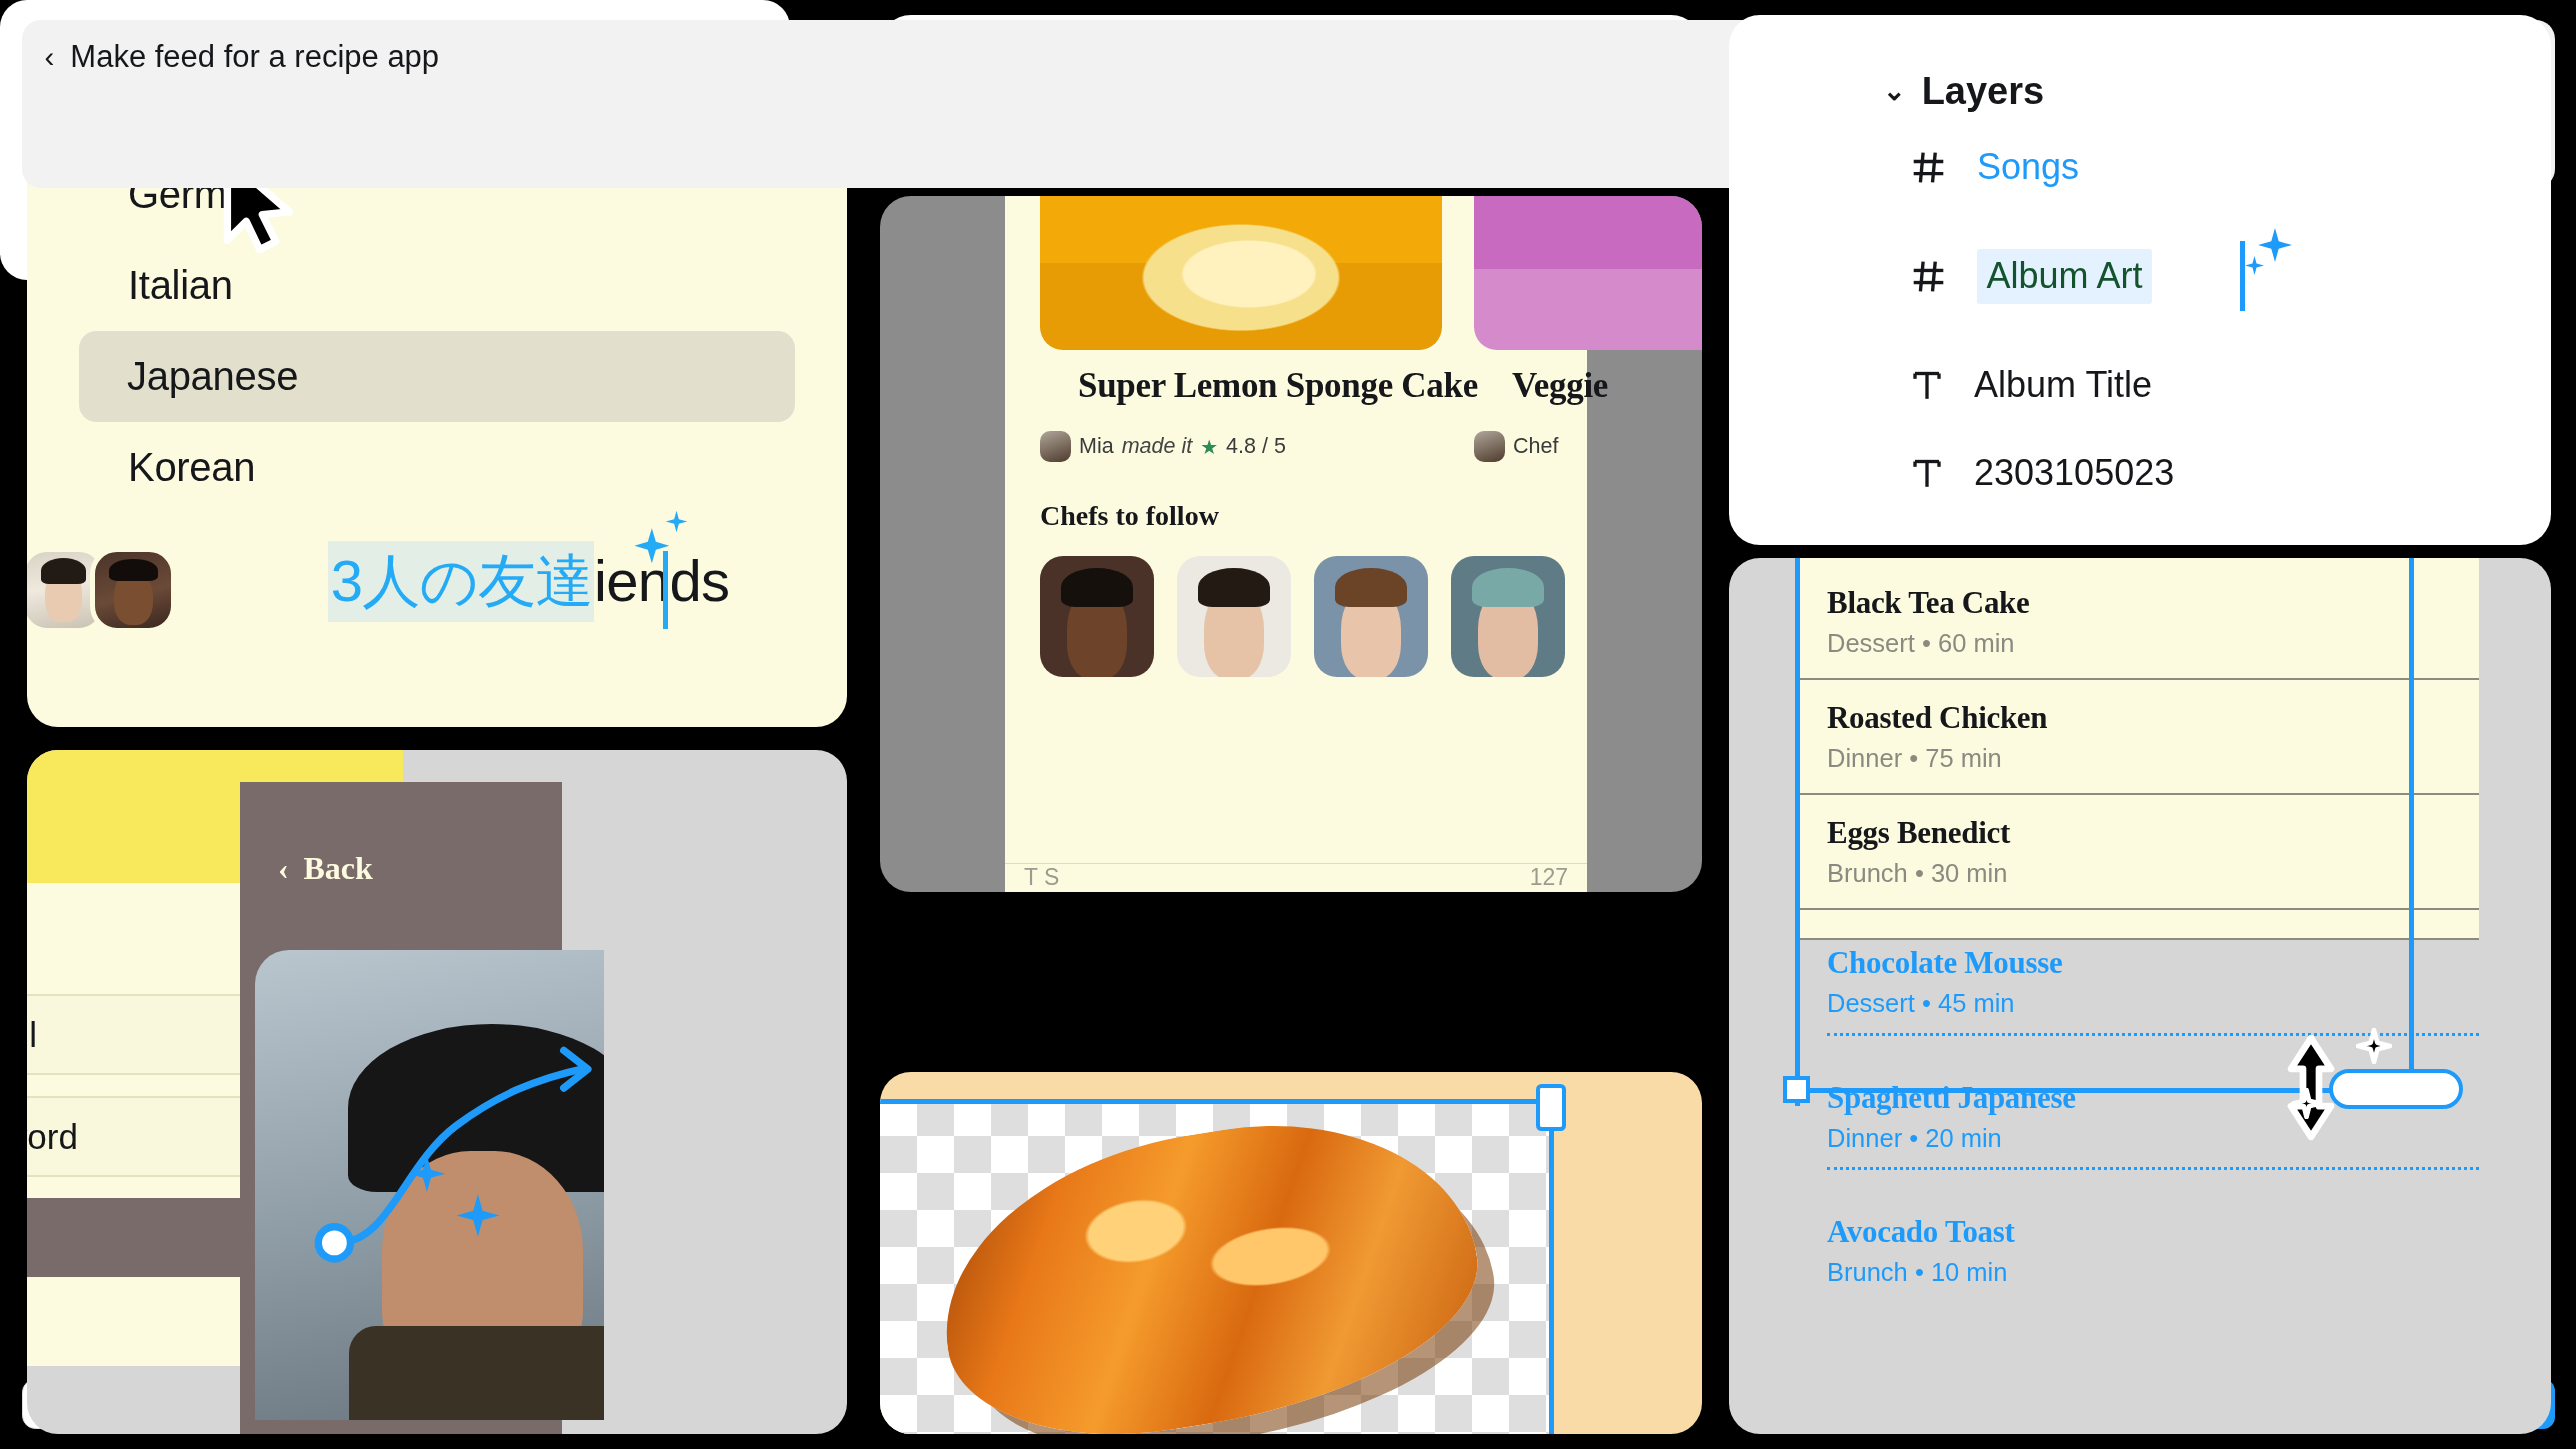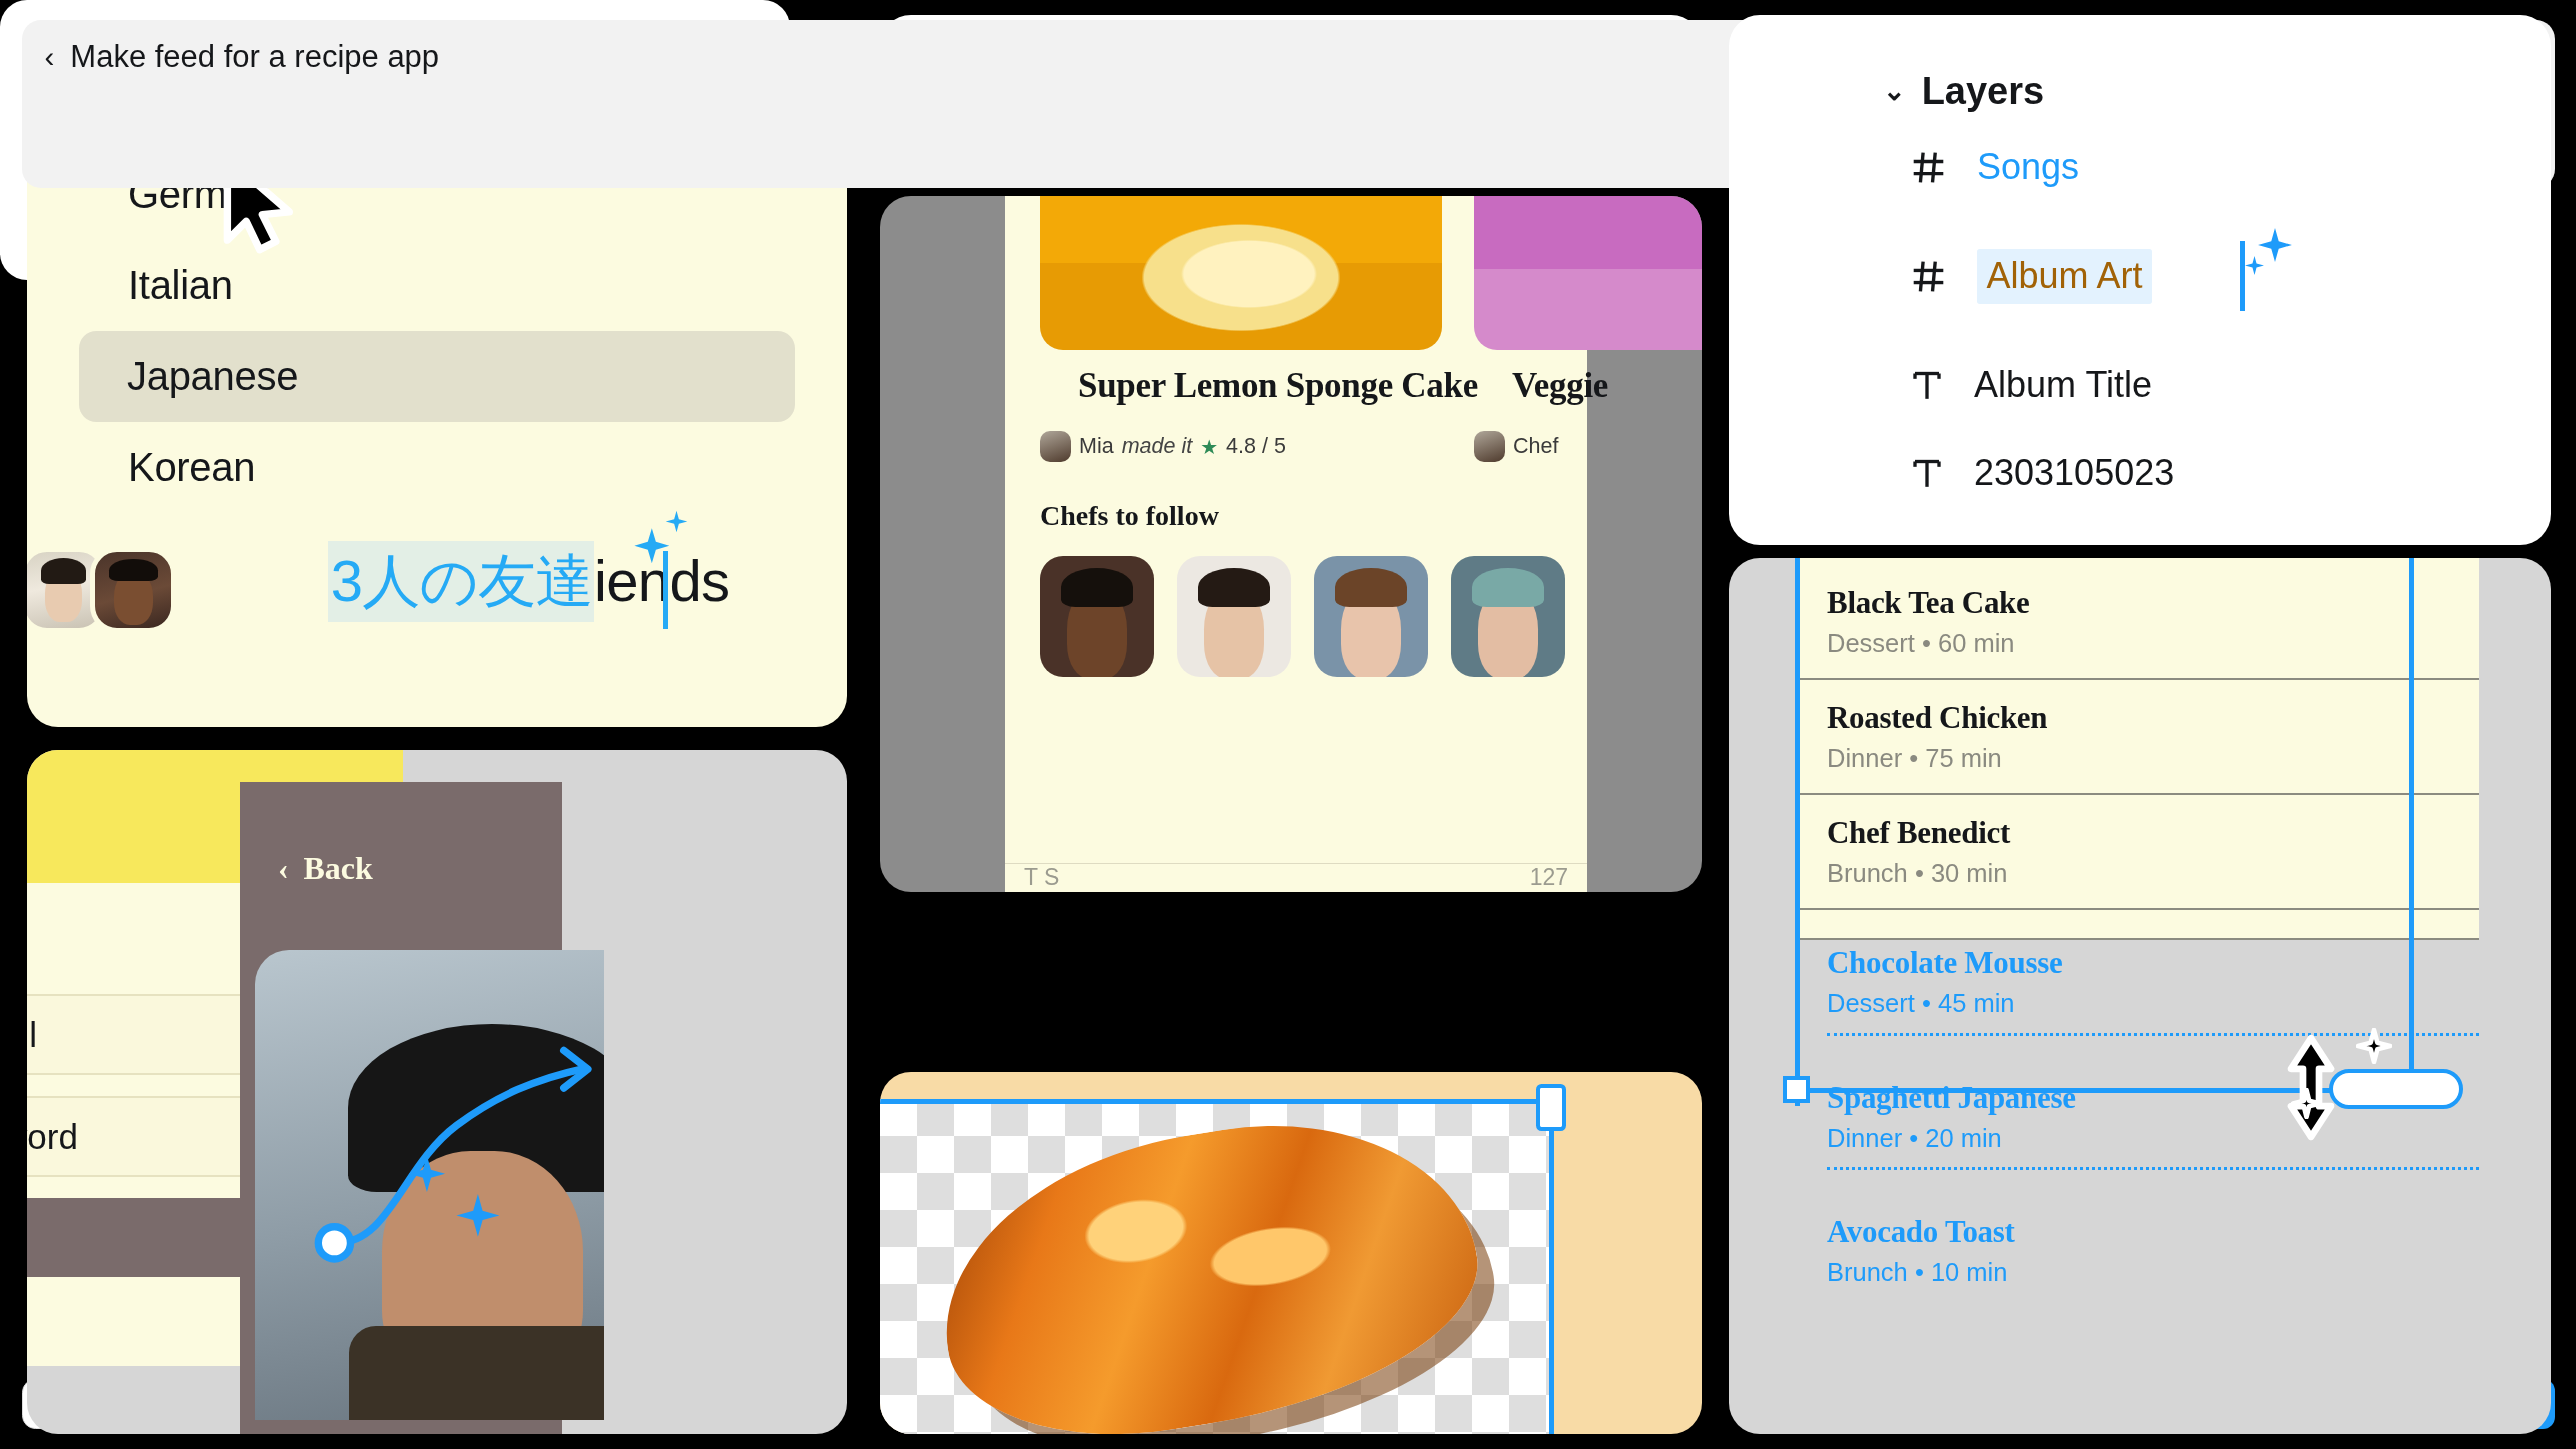--- a/index.html
+++ b/index.html
@@ -122,21 +122,21 @@
   .cro-sel-h { position:absolute; left:0px; top:27px; width:671px; height:4.7px; background:#1E9BFA; }
   .cro-handle { position:absolute; left:656px; top:12px; width:29.5px; height:47px;
                 background:#fff; border:4.7px solid #1E9BFA; border-radius:5.4px; }
 
   
   #layersCard { left:1729px; top:14.8px; width:822px; height:530px; background:#fff; }
   .layers-head { display:flex; align-items:center; gap:16px; padding:55px 0 0 154px;
                  font-size:38px; font-weight:700; color:#15171a; }
   .layer-row { display:flex; align-items:center; gap:31px; padding-left:182px; height:109px;
                font-size:36px; color:#15171a; }
-  .layer-row.sel .lbl { background:#E3F2FE; color:#a16207; padding:6.7px 9.4px; border-radius:2.7px; }
+  .layer-row.sel .lbl { background:#E3F2FE; color:#14532d; padding:6.7px 9.4px; border-radius:2.7px; }
   .layer-row .blue { color:#1E9BFA; }
   .hashicon { width:35px; height:35px; flex:0 0 35px; }
   .ticon { width:32px; height:35px; flex:0 0 32px; }
   .layer-caret { position:absolute; width:4.7px; height:70px; background:#1E9BFA; }
 
   
   #listCard { left:1729px; top:558px; width:822px; height:876px; background:#D6D6D6; }
   .list-inner { position:absolute; left:66px; top:-27px; width:684px; }
   .li { padding:20px 0 20px 32px; background:#FCFBE0; border-bottom:2px solid #8B8B80; }
   .li .t { font-family:Liberation Serif, serif; font-weight:700; font-size:31px; color:#15171a;
@@ -371,21 +371,21 @@
     <div class="list-inner">
       <div class="li" style="padding-top:54px;">
         <div class="t">Black Tea Cake</div>
         <div class="s">Dessert • 60 min</div>
       </div>
       <div class="li">
         <div class="t">Roasted Chicken</div>
         <div class="s">Dinner • 75 min</div>
       </div>
       <div class="li">
-        <div class="t">Chef Benedict</div>
+        <div class="t">Eggs Benedict</div>
         <div class="s">Brunch • 30 min</div>
       </div>
       <div class="li" style="background:#FCFBE0;height:29.5px;padding:0;border-bottom:2px solid #8B8B80;"></div>
       <div class="li ghost" style="padding-top:5.4px;">
         <div class="t">Chocolate Mousse</div>
         <div class="s">Dessert • 45 min</div>
         <div class="dashed"></div>
       </div>
       <div class="li ghost" style="padding-top:24px;">
         <div class="t">Spaghetti Japanese</div>

